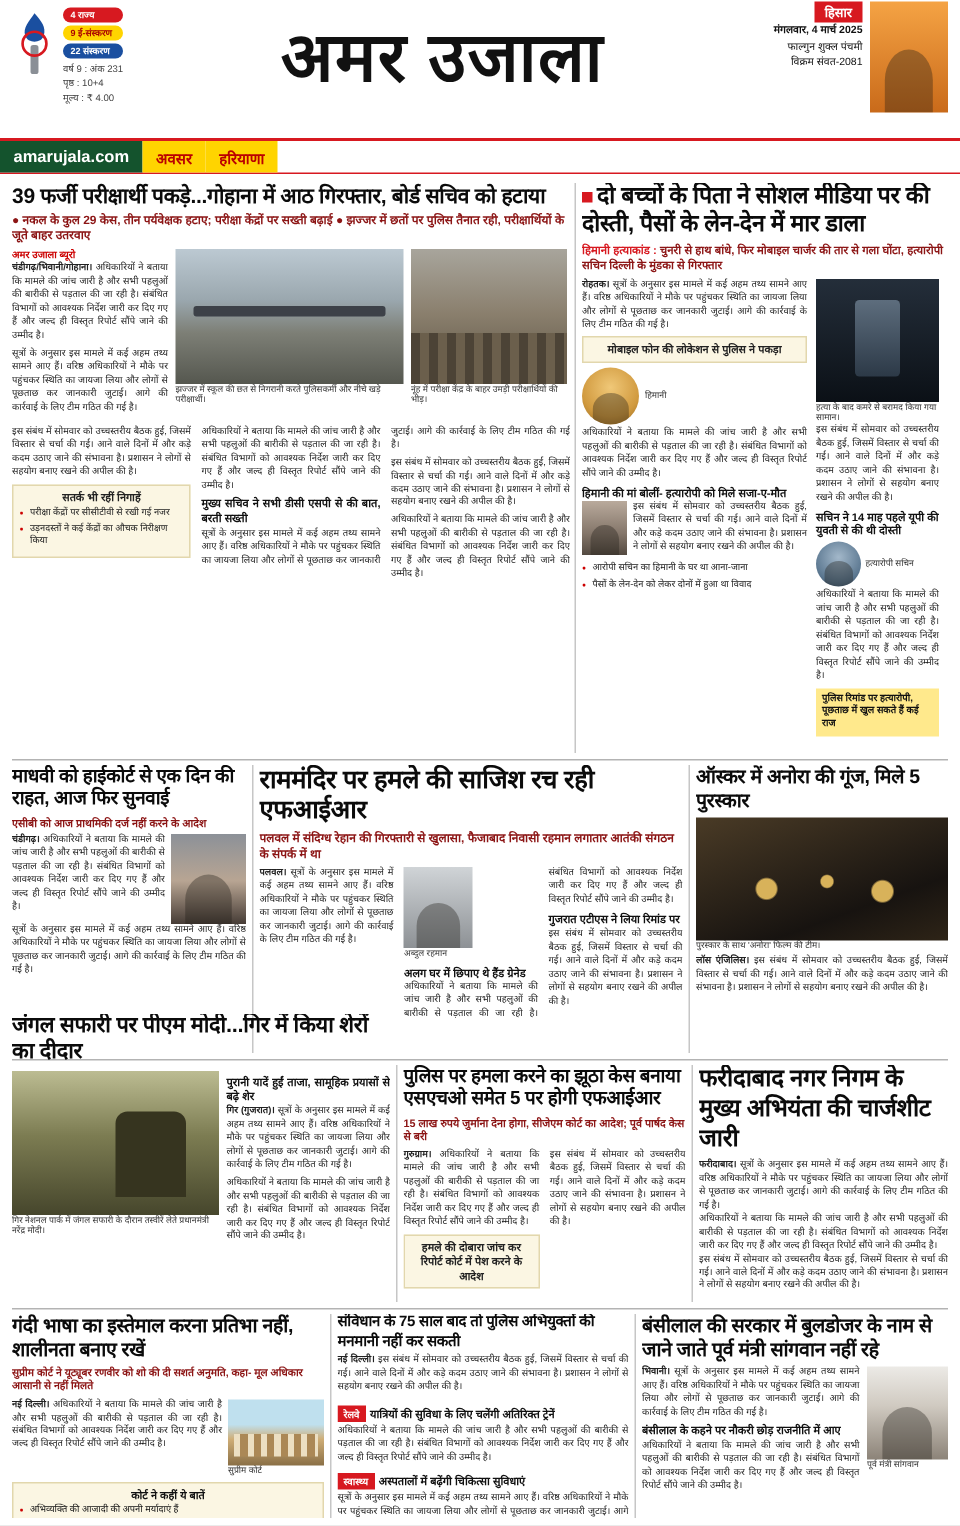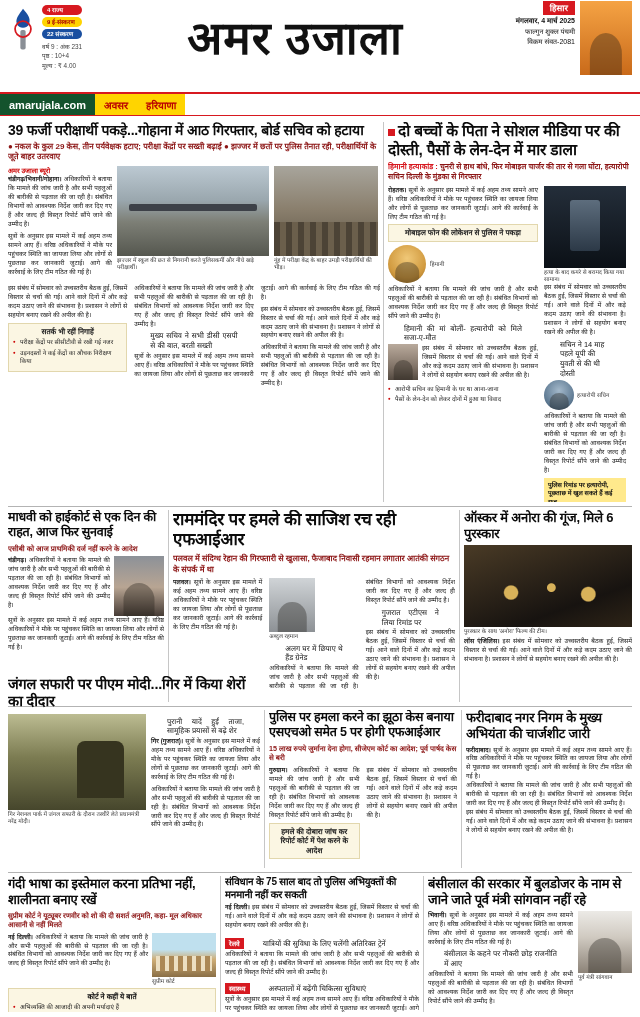--- a/index.html
+++ b/index.html
@@ -26,21 +26,21 @@
   .badge-y{background:#ffd400;color:#b00;font-weight:bold;font-size:10px;display:flex;align-items:center;padding:0 9px}
   .promo{flex:1;display:flex;align-items:center;justify-content:center;font-weight:bold;font-size:11.5px;color:#111}
   
   .hl{font-weight:bold;color:#0b0b0b;letter-spacing:-.2px}
   .deck{color:#8c1515;font-weight:bold;font-size:8px;line-height:1.35;margin:3px 0}
   .byline{color:#c00;font-weight:bold;font-size:6.6px}
   .dateline{font-weight:bold}
   .bt{font-size:6.3px;line-height:1.42;text-align:justify;color:#222}
   .bt p{margin-bottom:3px}
   .caption{font-size:5.8px;color:#333;line-height:1.25;margin-top:1px;text-align:left}
-  .subhead{font-weight:normal;font-size:7.4px;line-height:1.3;margin:3px 16px 1px;color:#101010;break-inside:avoid}
+  .subhead{font-weight:bold;font-size:7.4px;line-height:1.3;margin:3px 0 1px;color:#101010;break-inside:avoid}
   .inset{background:#fbf6e3;border:1px solid #e2d7ad;padding:3px 4px;margin:3px 0;break-inside:avoid}
   .inset-title{font-weight:bold;font-size:7.3px;line-height:1.3;text-align:center}
   .ilist{list-style:none;font-size:6.2px;line-height:1.4;margin-top:2px;text-align:left}
   .ilist li{padding-left:7px;position:relative;margin-bottom:2px}
   .ilist li::before{content:"●";color:#c00;font-size:4.5px;position:absolute;left:0;top:1px}
   .hi-yellow{background:#ffe98c;padding:3px 4px;font-size:6.4px;font-weight:bold;line-height:1.35;margin-top:3px;break-inside:avoid}
   .rsq{display:inline-block;width:7px;height:7px;background:#d71920;margin-right:3px}
   .tag{display:inline-block;background:#d71920;color:#fff;font-weight:bold;font-size:6.5px;padding:1px 4px;margin-right:3px}
   .vr{position:absolute;width:1px;background:#c6c6c6}
   .hr{position:absolute;left:8px;right:8px;height:1px;background:#b3b3b3}
@@ -223,21 +223,21 @@
       <div class="subhead">अलग घर में छिपाए थे हैंड ग्रेनेड</div>
       <p>अधिकारियों ने बताया कि मामले की जांच जारी है और सभी पहलुओं की बारीकी से पड़ताल की जा रही है। संबंधित विभागों को आवश्यक निर्देश जारी कर दिए गए हैं और जल्द ही विस्तृत रिपोर्ट सौंपे जाने की उम्मीद है।</p>
       <div class="subhead">गुजरात एटीएस ने लिया रिमांड पर</div>
       <p>इस संबंध में सोमवार को उच्चस्तरीय बैठक हुई, जिसमें विस्तार से चर्चा की गई। आने वाले दिनों में और कड़े कदम उठाए जाने की संभावना है। प्रशासन ने लोगों से सहयोग बनाए रखने की अपील की है।</p>
     </div>
   </article>
 
   <div class="vr" style="left:459px;top:510px;height:192px"></div>
 
   <article class="abs" style="left:464px;top:510px;width:168px;height:192px">
-    <h3 class="hl" style="font-size:13px;line-height:1.22">ऑस्कर में अनोरा की गूंज, मिले 6 पुरस्कार</h3>
+    <h3 class="hl" style="font-size:13px;line-height:1.22">ऑस्कर में अनोरा की गूंज, मिले 5 पुरस्कार</h3>
     <div class="photo ph-oscar" style="height:82px;margin-top:3px"></div>
     <div class="caption">पुरस्कार के साथ 'अनोरा' फिल्म की टीम।</div>
     <p class="bt" style="margin-top:2px"><span class="dateline">लॉस एंजिलिस।</span> <span>इस संबंध में सोमवार को उच्चस्तरीय बैठक हुई, जिसमें विस्तार से चर्चा की गई। आने वाले दिनों में और कड़े कदम उठाए जाने की संभावना है। प्रशासन ने लोगों से सहयोग बनाए रखने की अपील की है।</span></p>
   </article>
 
   <div class="hr" style="top:706px"></div>
 
   <article class="abs" style="left:8px;top:676px;width:252px;height:158px">
     <h3 class="hl" style="font-size:14.5px;line-height:1.2">जंगल सफारी पर पीएम मोदी...गिर में किया शेरों का दीदार</h3>
     <div style="display:flex;gap:5px;margin-top:3px">
@@ -263,21 +263,21 @@
       <div class="inset">
         <div class="inset-title">हमले की दोबारा जांच कर रिपोर्ट कोर्ट में पेश करने के आदेश</div>
       </div>
       <p>इस संबंध में सोमवार को उच्चस्तरीय बैठक हुई, जिसमें विस्तार से चर्चा की गई। आने वाले दिनों में और कड़े कदम उठाए जाने की संभावना है। प्रशासन ने लोगों से सहयोग बनाए रखने की अपील की है।</p>
     </div>
   </article>
 
   <div class="vr" style="left:461px;top:710px;height:158px"></div>
 
   <article class="abs" style="left:466px;top:710px;width:166px;height:158px">
-    <h3 class="hl" style="font-size:13px;line-height:1.25">फरीदाबाद नगर निगम के मुख्य अभियंता की चार्जशीट जारी</h3>
+    <h3 class="hl" style="font-size:16px;line-height:1.25">फरीदाबाद नगर निगम के मुख्य अभियंता की चार्जशीट जारी</h3>
     <p class="bt" style="margin-top:3px"><span class="dateline">फरीदाबाद।</span> <span>सूत्रों के अनुसार इस मामले में कई अहम तथ्य सामने आए हैं। वरिष्ठ अधिकारियों ने मौके पर पहुंचकर स्थिति का जायजा लिया और लोगों से पूछताछ कर जानकारी जुटाई। आगे की कार्रवाई के लिए टीम गठित की गई है।</span></p>
     <p class="bt">अधिकारियों ने बताया कि मामले की जांच जारी है और सभी पहलुओं की बारीकी से पड़ताल की जा रही है। संबंधित विभागों को आवश्यक निर्देश जारी कर दिए गए हैं और जल्द ही विस्तृत रिपोर्ट सौंपे जाने की उम्मीद है।</p>
     <p class="bt">इस संबंध में सोमवार को उच्चस्तरीय बैठक हुई, जिसमें विस्तार से चर्चा की गई। आने वाले दिनों में और कड़े कदम उठाए जाने की संभावना है। प्रशासन ने लोगों से सहयोग बनाए रखने की अपील की है।</p>
   </article>
 
   <div class="hr" style="top:872px"></div>
 
   <article class="abs" style="left:8px;top:876px;width:208px;height:136px">
     <h3 class="hl" style="font-size:13px;line-height:1.22">गंदी भाषा का इस्तेमाल करना प्रतिभा नहीं, शालीनता बनाए रखें</h3>
     <div class="deck" style="font-size:7px">सुप्रीम कोर्ट ने यूट्यूबर रणवीर को शो की दी सशर्त अनुमति, कहा- मूल अधिकार आसानी से नहीं मिलते</div>

